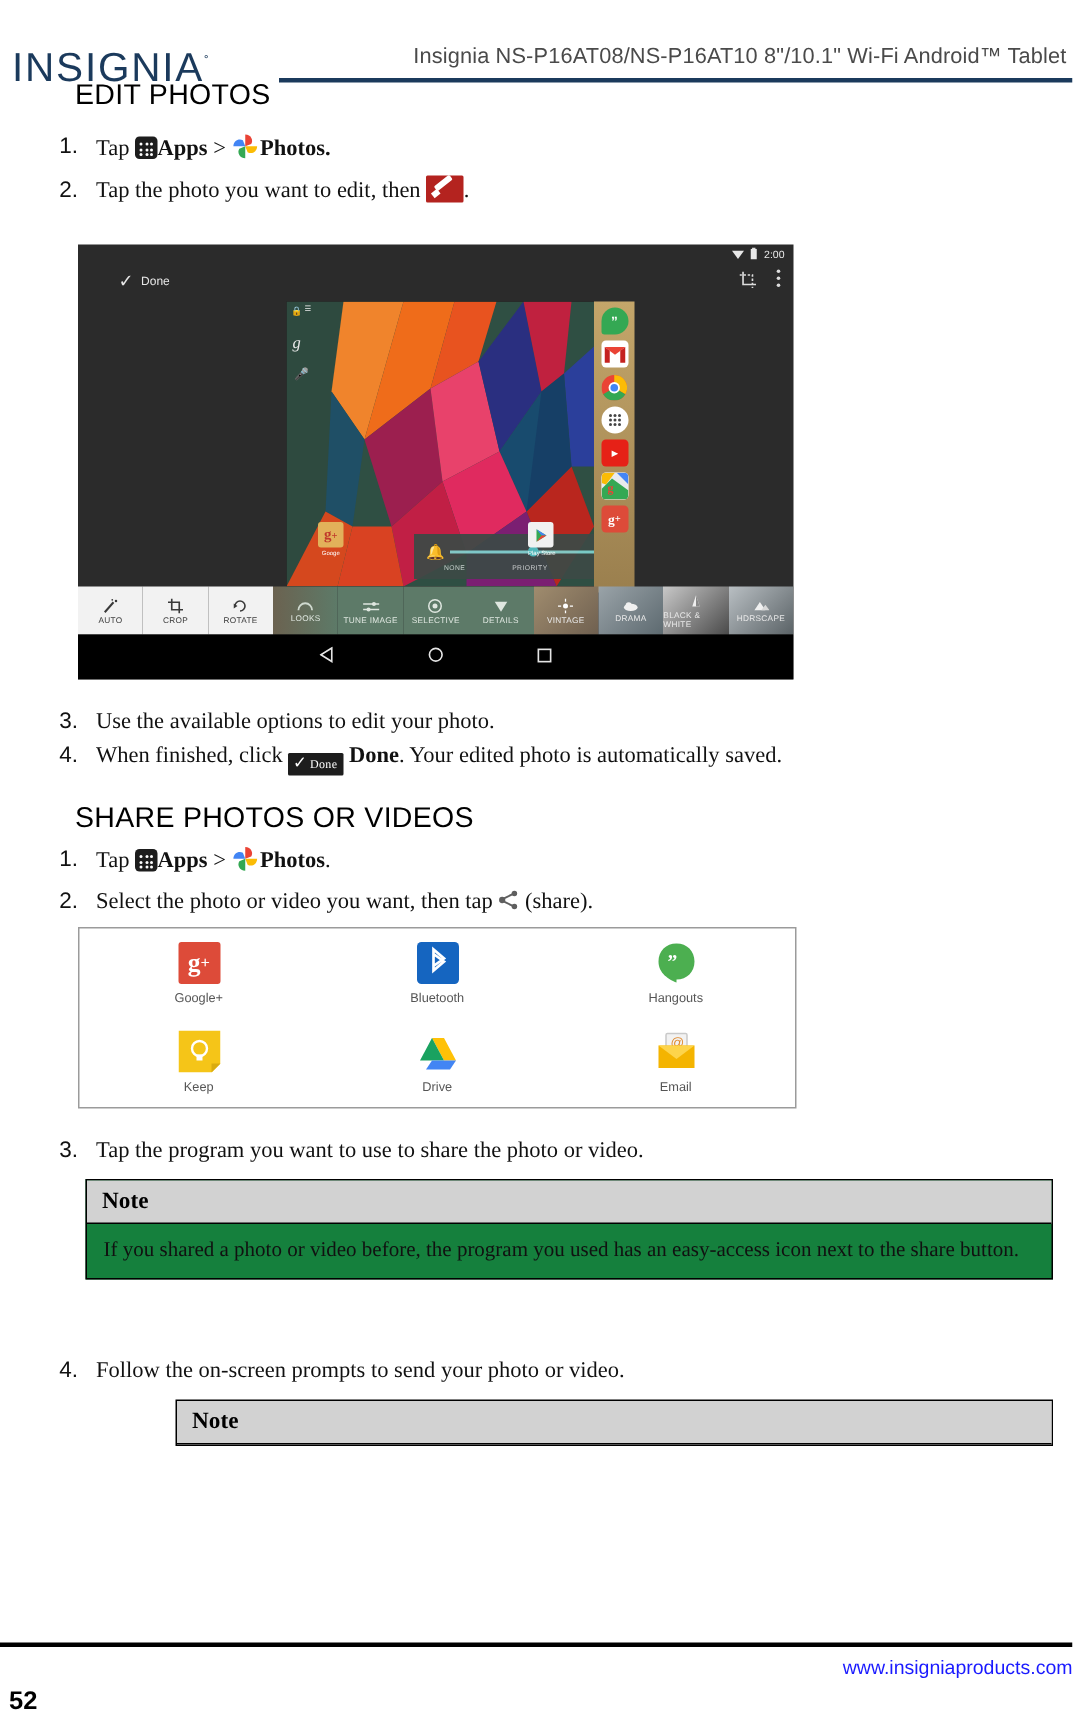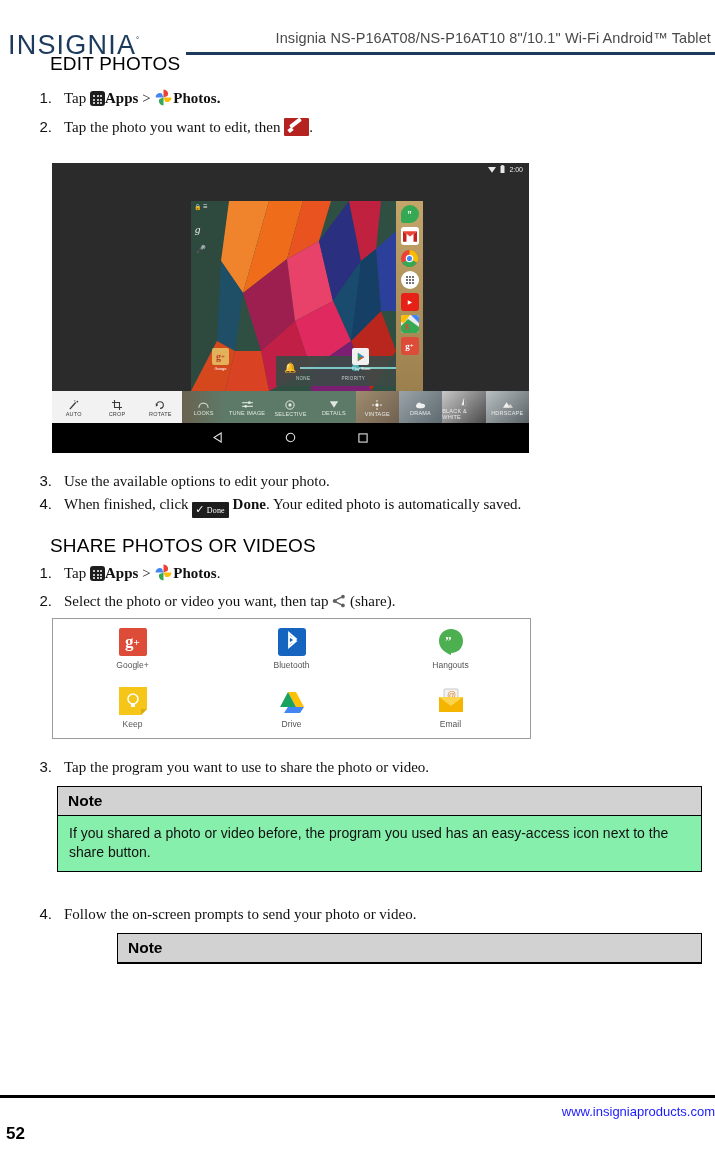--- a/index.html
+++ b/index.html
@@ -74,21 +74,21 @@
 
   
   .sharesheet{position:absolute;left:52px;top:618px;width:477px;height:119px;
               background:#fff;border:1px solid #9b9b9b;}
   .ss-grid{display:grid;grid-template-columns:repeat(3,1fr);grid-template-rows:repeat(2,1fr);height:100%;}
   .ss-cell{display:flex;flex-direction:column;align-items:center;justify-content:center;gap:4px;}
   .ss-label{font-size:8.5px;color:#555;}
   .ss-icon{width:28px;height:28px;position:relative;}
 
   
-  .note{position:absolute;border:1.6px solid #000;background:#86efac;}
+  .note{position:absolute;border:1.6px solid #000;background:#15803d;font-family:Liberation Serif, serif;}
   .note-hd{background:#d2d2d2;border-bottom:1.6px solid #000;padding:5px 10px;
            font-size:15.5px;font-weight:bold;}
   .note-bd{padding:8px 11px 9px 11px;font-size:14px;line-height:19px;color:#111;}
   #note-box-1{left:57px;top:786px;width:643px;}
   #note-box-2{left:117px;top:933px;width:583px;}
 
   
   .foot-rule{position:absolute;left:0;top:1095px;width:715px;height:2.5px;background:#000;}
   .foot-url{position:absolute;left:0;top:1104px;width:715px;text-align:right;
             font-size:13px;color:#1a1aff;}
@@ -135,20 +135,38 @@
     </span>
     <span>
       <svg width="5" height="8" viewBox="0 0 6 10">
           <rect x="1.6" y="0" width="2.8" height="1.2" fill="#e8e8e8"></rect>
           <rect x="0.5" y="1.2" width="5" height="8.8" fill="#e8e8e8"></rect>
         </svg>
     </span>
     <span>2:00</span>
   </div>
 
+  <div class="ed-topbar">
+    <div class="ed-done"><span class="chk">✓</span><span>Done</span></div>
+    <div class="ed-tools">
+      <span>
+        <svg width="11" height="11" viewBox="0 0 14 14">
+            <path d="M3 0 V11 H14" stroke="#ddd" stroke-width="1.4" fill="none"></path>
+            <path d="M0 3 H11 V14" stroke="#ddd" stroke-width="1.4" fill="none" stroke-dasharray="2 1.5"></path>
+          </svg>
+      </span>
+      <span>
+        <svg width="4" height="13" viewBox="0 0 4 14">
+            <circle cx="2" cy="2" r="1.3" fill="#ddd"></circle>
+            <circle cx="2" cy="7" r="1.3" fill="#ddd"></circle>
+            <circle cx="2" cy="12" r="1.3" fill="#ddd"></circle>
+          </svg>
+      </span>
+    </div>
+  </div>
 
   <div class="ed-photo">
     <svg viewBox="0 0 205 190" preserveAspectRatio="none">
       <rect width="205" height="190" fill="#2f4f43"></rect>
       <polygon points="0,0 38,0 30,190 0,190" fill="#2e4a3f"></polygon>
       <polygon points="38,0 78,0 52,92 30,60" fill="#f0842c"></polygon>
       <polygon points="78,0 112,0 96,58 52,92" fill="#ef6c1a"></polygon>
       <polygon points="112,0 140,0 128,40 96,58" fill="#e8531f"></polygon>
       <polygon points="30,60 52,92 44,150 26,140" fill="#1f4f66"></polygon>
       <polygon points="52,92 96,58 104,120 70,150" fill="#9c1f4f"></polygon>

